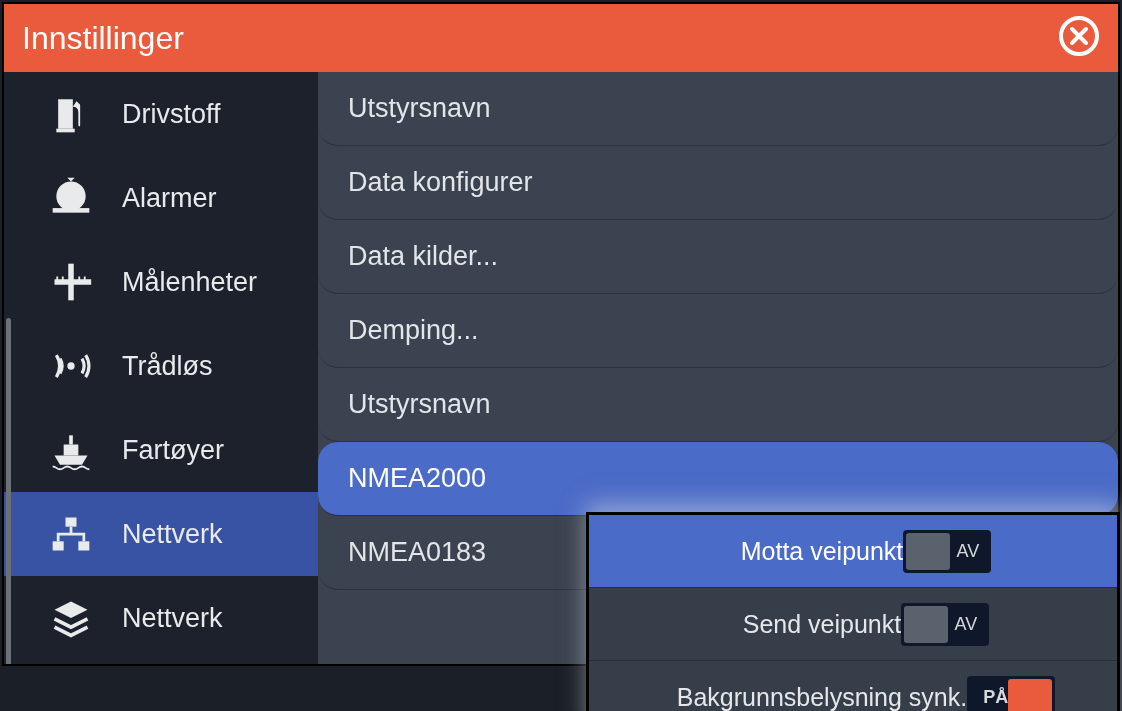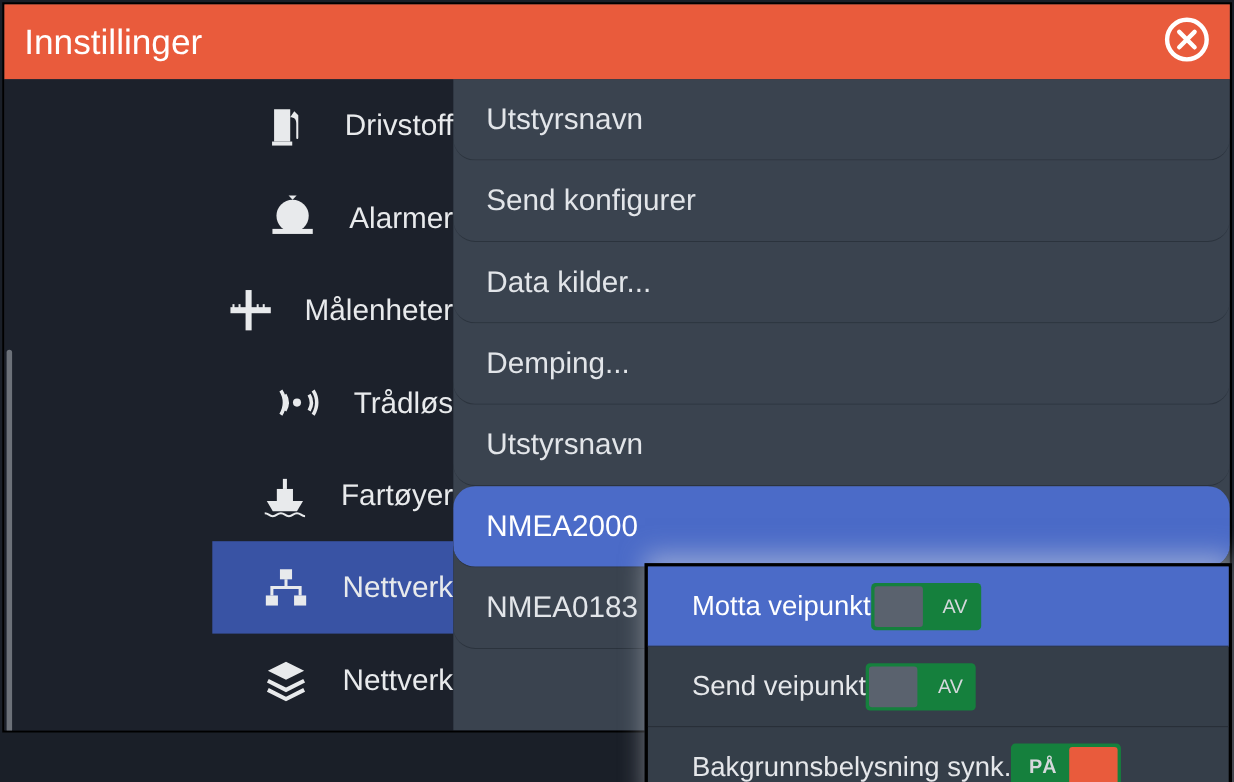--- a/index.html
+++ b/index.html
@@ -48,26 +48,25 @@
     .close-btn svg {
       width: 42px;
       height: 42px;
     }
     .body {
       display: flex;
       flex: 1;
       overflow: hidden;
     }
     .sidebar {
-      width: 408px;
+      width: 314px;
       background: #1c212b;
       display: flex;
       flex-direction: column;
       position: relative;
-      align-items: flex-end;
     }
     .sidebar::before {
       content: "";
       position: absolute;
       left: 2px;
       top: 246px;
       width: 5px;
       height: 348px;
       background: #6c7179;
       border-radius: 3px;
@@ -124,36 +123,36 @@
       top: 508px;
       width: 534px;
       background: #353e49;
       border: 3px solid #000;
       box-shadow: 0 -8px 22px rgba(215,220,228,0.5);
     }
     .submenu-item {
       height: 73px;
       display: flex;
       align-items: center;
-      justify-content: flex-start;
+      justify-content: center;
       padding: 0 14px 0 40px;
       font-size: 25px;
       border-bottom: 1px solid #282f38;
     }
     .submenu-item.selected {
       background: #4b6bc8;
       color: #fff;
     }
     .submenu-item:last-child {
       border-bottom: none;
     }
     .toggle {
-      width: 100px;
+      width: 88px;
       height: 43px;
-      background: #15803d;
+      background: #0f172a;
       border-radius: 4px;
       display: flex;
       align-items: center;
       position: relative;
       cursor: pointer;
     }
     .toggle-knob {
       width: 44px;
       height: 37px;
       background: #5a626e;
@@ -282,21 +281,21 @@
         <span>Nettverk</span>
       </div>
 
     </div>
 
     <div class="main">
       <div class="main-item">
           <span>Utstyrsnavn</span>
         </div>
       <div class="main-item">
-          <span>Send konfigurer</span>
+          <span>Data konfigurer</span>
         </div>
       <div class="main-item">
           <span>Data kilder...</span>
         </div>
       <div class="main-item">
           <span>Demping...</span>
         </div>
       <div class="main-item">
           <span>Utstyrsnavn</span>
         </div>

